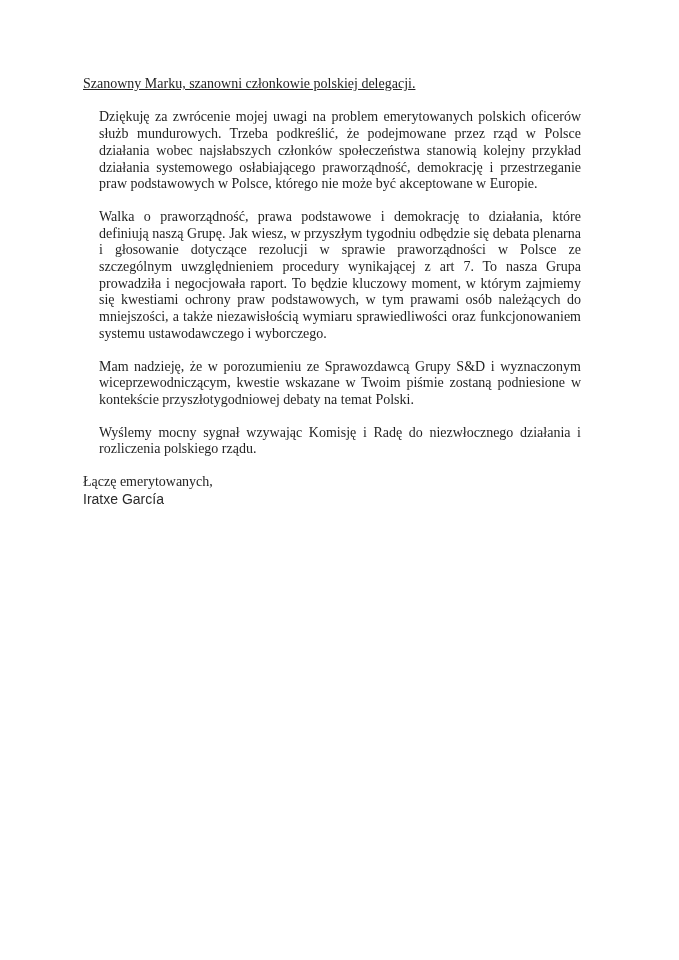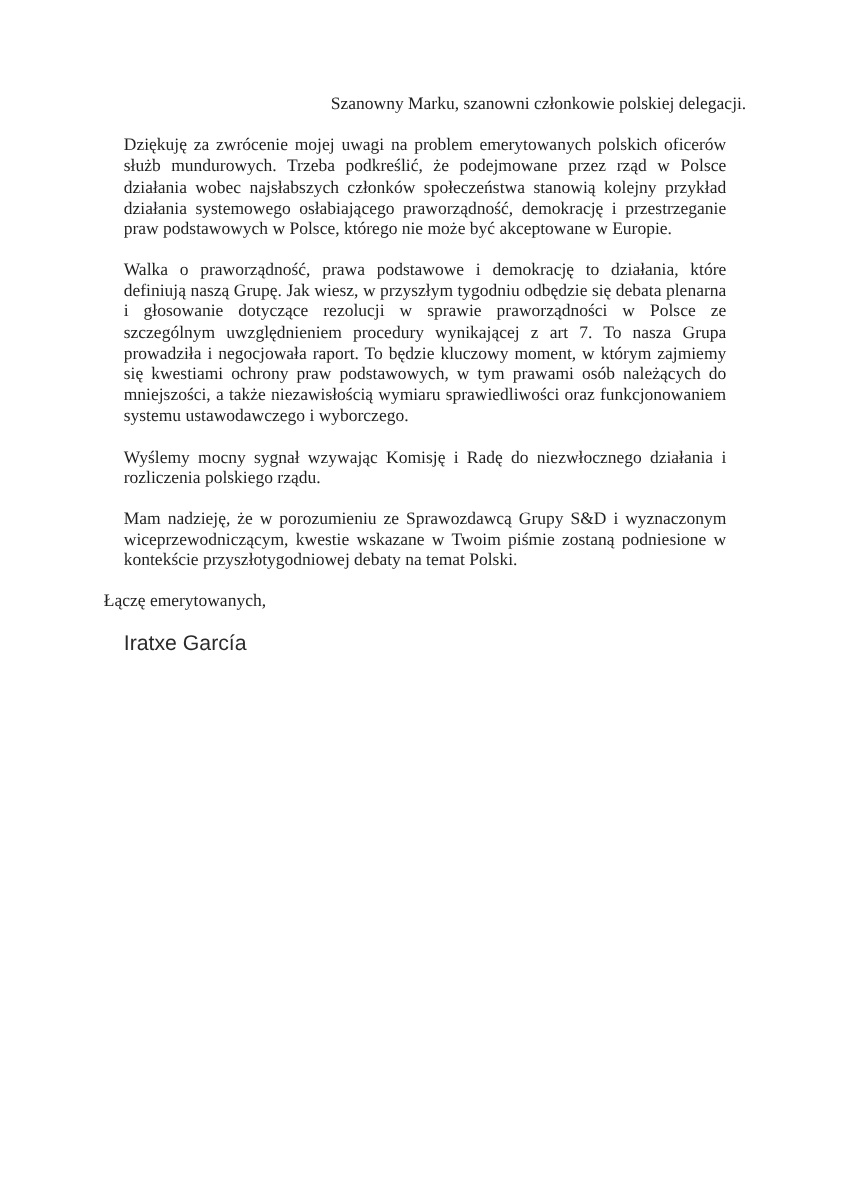--- a/index.html
+++ b/index.html
@@ -19,54 +19,55 @@
     left: 83px;
     top: 76px;
     width: 514px;
     font-family: "Liberation Serif", "DejaVu Serif", serif;
     font-size: 14px;
     line-height: 16.7px;
     color: #1f1f1f;
   }
   .salutation {
     margin: 0 0 16.7px 0;
-    text-align: right;
+    text-align: left;
     white-space: nowrap;
+    text-decoration: underline;
   }
   .body p {
     margin: 16px;
     text-align: justify;
     text-justify: inter-word;
   }
   .closing-block {
     margin-top: 11px;
   }
   .closing {
     margin: 0;
   }
   .signature {
-    margin: 16px;
+    margin: 0;
     font-family: "Liberation Sans", "DejaVu Sans", sans-serif;
-    font-size: 17px;
+    font-size: 14px;
     color: #2a2a2a;
   }
 </style>
 </head>
 <body>
 
 <div class="page">
   <div class="letter">
 
     <p class="salutation">Szanowny Marku, szanowni członkowie polskiej delegacji.</p>
 
     <div class="body">
       <p>Dziękuję za zwrócenie mojej uwagi na problem emerytowanych polskich oficerów służb mundurowych. Trzeba podkreślić, że podejmowane przez rząd w Polsce działania wobec najsłabszych członków społeczeństwa stanowią kolejny przykład działania systemowego osłabiającego praworządność, demokrację i przestrzeganie praw podstawowych w Polsce, którego nie może być akceptowane w Europie.</p>
       <p>Walka o praworządność, prawa podstawowe i demokrację to działania, które definiują naszą Grupę. Jak wiesz, w przyszłym tygodniu odbędzie się debata plenarna i głosowanie dotyczące rezolucji w sprawie praworządności w Polsce ze szczególnym uwzględnieniem procedury wynikającej z art 7. To nasza Grupa prowadziła i negocjowała raport. To będzie kluczowy moment, w którym zajmiemy się kwestiami ochrony praw podstawowych, w tym prawami osób należących do mniejszości, a także niezawisłością wymiaru sprawiedliwości oraz funkcjonowaniem systemu ustawodawczego i wyborczego.</p>
+      <p>Mam nadzieję, że w porozumieniu ze Sprawozdawcą Grupy S&amp;D i wyznaczonym wiceprzewodniczącym, kwestie wskazane w Twoim piśmie zostaną podniesione w kontekście przyszłotygodniowej debaty na temat Polski.</p>
       <p>Wyślemy mocny sygnał wzywając Komisję i Radę do niezwłocznego działania i rozliczenia polskiego rządu.</p>
-      <p>Mam nadzieję, że w porozumieniu ze Sprawozdawcą Grupy S&amp;D i wyznaczonym wiceprzewodniczącym, kwestie wskazane w Twoim piśmie zostaną podniesione w kontekście przyszłotygodniowej debaty na temat Polski.</p>
     </div>
 
     <div class="closing-block">
       <p class="closing">Łączę emerytowanych,</p>
       <p class="signature">Iratxe García</p>
     </div>
 
   </div>
 </div>
 

